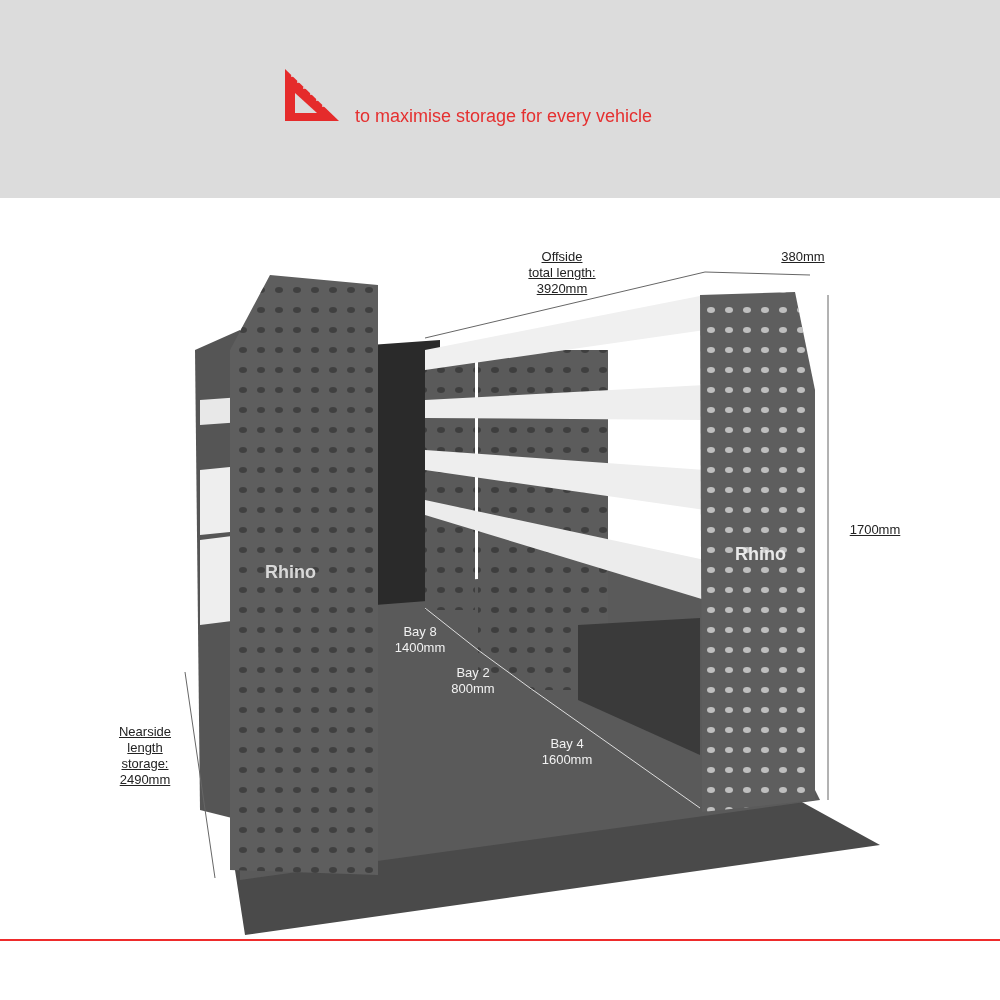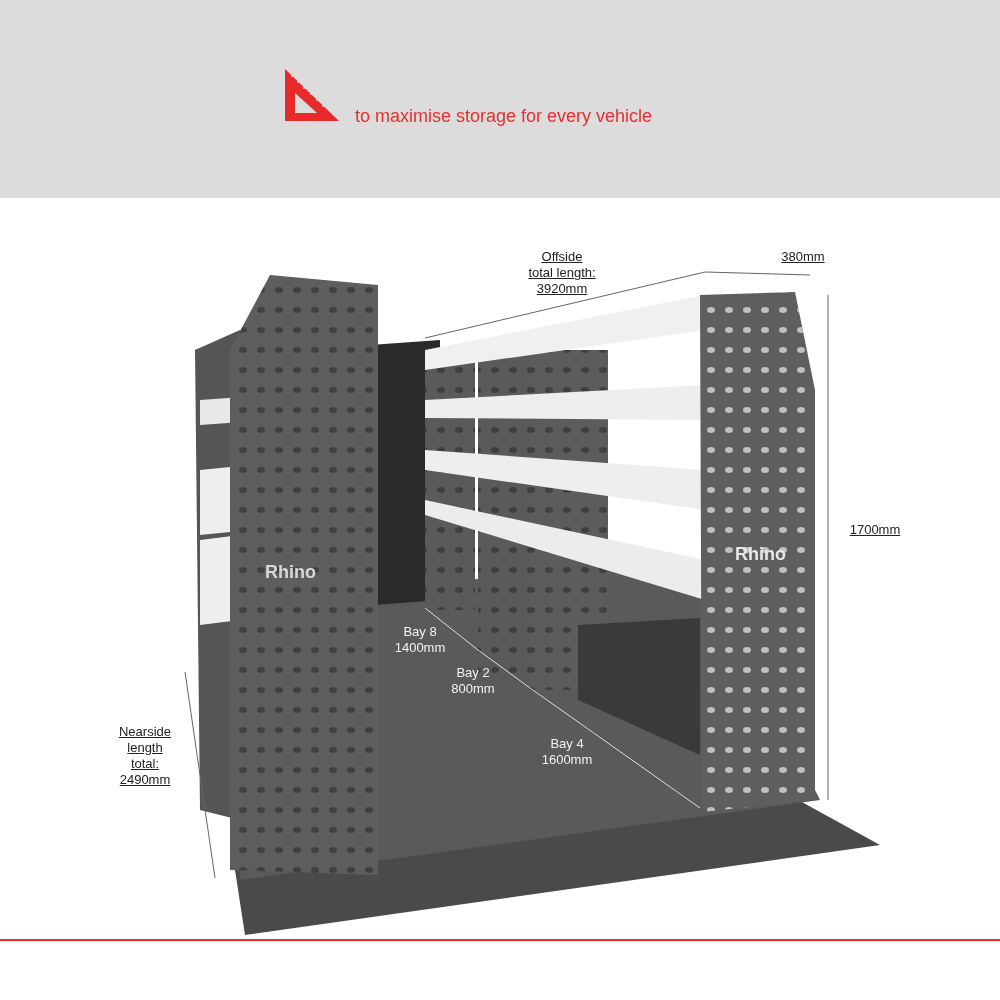--- a/index.html
+++ b/index.html
@@ -94,21 +94,21 @@
 <div class="lbl" style="left:512px;top:249px;width:100px;">
   <div>Offside</div>
   <div>total length:</div>
   <div>3920mm</div>
 </div>
 <div class="lbl" style="left:768px;top:249px;width:70px;">380mm</div>
 <div class="lbl" style="left:840px;top:522px;width:70px;">1700mm</div>
 <div class="lbl" style="left:105px;top:724px;width:80px;">
   <div>Nearside</div>
   <div>length</div>
-  <div>total:</div>
+  <div>storage:</div>
   <div>2490mm</div>
 </div>
 <div class="lbl-w" style="left:380px;top:624px;width:80px;">
   <div>Bay 8</div>
   <div>1400mm</div>
 </div>
 <div class="lbl-w" style="left:433px;top:665px;width:80px;">
   <div>Bay 2</div>
   <div>800mm</div>
 </div>

